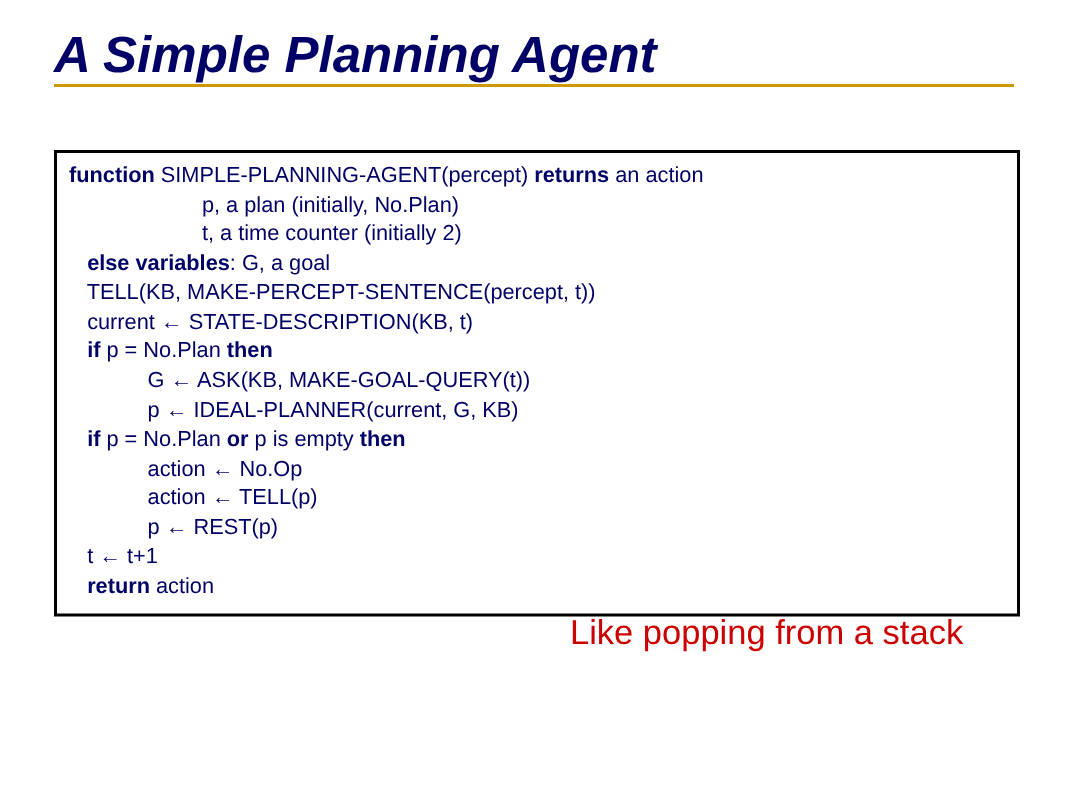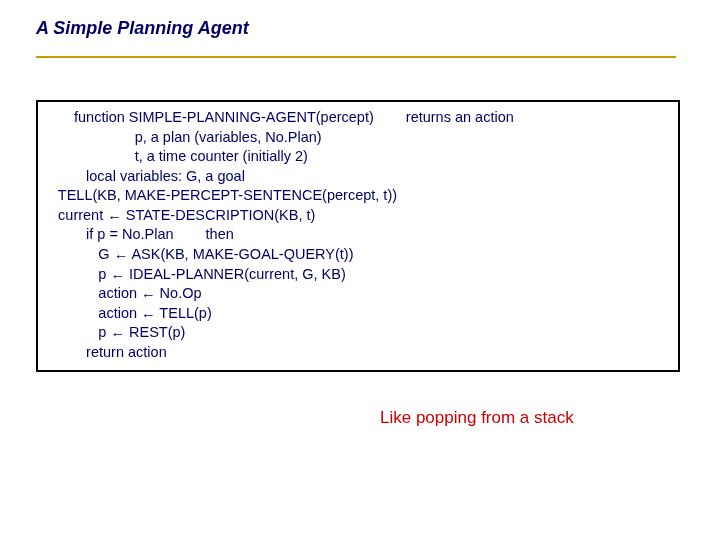--- a/index.html
+++ b/index.html
@@ -9,21 +9,21 @@
     height: 540px;
     background: #ffffff;
     font-family: Verdana, Geneva, sans-serif;
     position: relative;
     overflow: hidden;
   }
   .title {
     position: absolute;
     top: 18px;
     left: 36px;
-    font-size: 18px;
+    font-size: 34px;
     font-weight: bold;
     font-style: italic;
     color: #000066;
   }
   .title-underline {
     position: absolute;
     top: 56px;
     left: 36px;
     width: 640px;
     height: 2px;
@@ -34,44 +34,46 @@
     top: 100px;
     left: 36px;
     width: 644px;
     border: 2px solid #000;
     padding: 6px 8px 8px 8px;
     box-sizing: border-box;
     font-size: 14.5px;
     line-height: 1.35;
     color: #000066;
   }
-  .bold { font-weight: normal; margin-left: 28px; }
+  .bold { font-weight: bold; }
   .line { white-space: pre; }
   .annotation {
     position: absolute;
     color: #cc0000;
     font-family: "Comic Sans MS", cursive, sans-serif;
-    font-size: 17px;
+    font-size: 23px;
   }
 </style>
 </head>
 <body>
 
 <div class="title">A Simple Planning Agent</div>
 <div class="title-underline"></div>
 
 <div class="code-box">
   <div class="line"><span class="bold">function</span><span> SIMPLE-PLANNING-AGENT(percept) </span><span class="bold">returns</span><span> an action</span></div>
-  <div class="line">                      p, a plan (variables, No.Plan)</div>
+  <div class="line">                      p, a plan (initially, No.Plan)</div>
   <div class="line">                      t, a time counter (initially 2)</div>
-  <div class="line"><span class="bold">   local variables</span><span>: G, a goal</span></div>
+  <div class="line"><span class="bold">   else variables</span><span>: G, a goal</span></div>
   <div class="line">   TELL(KB, MAKE-PERCEPT-SENTENCE(percept, t))</div>
   <div class="line">   current ← STATE-DESCRIPTION(KB, t)</div>
   <div class="line"><span class="bold">   if</span><span> p = No.Plan </span><span class="bold">then</span></div>
   <div class="line">             G ← ASK(KB, MAKE-GOAL-QUERY(t))</div>
   <div class="line">             p ← IDEAL-PLANNER(current, G, KB)</div>
+  <div class="line"><span class="bold">   if</span><span> p = No.Plan </span><span class="bold">or</span><span> p is empty </span><span class="bold">then</span></div>
   <div class="line">             action ← No.Op</div>
   <div class="line">             action ← TELL(p)</div>
   <div class="line">             p ← REST(p)</div>
+  <div class="line">   t ← t+1</div>
   <div class="line"><span class="bold">   return</span><span> action</span></div>
 </div>
 
 <div class="annotation" style="top:408px; left:380px;">Like popping from a stack</div>
 
 </body></html>

